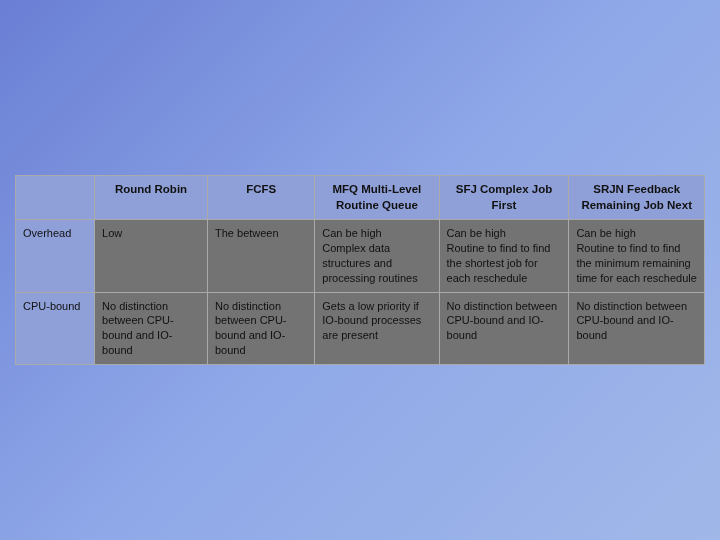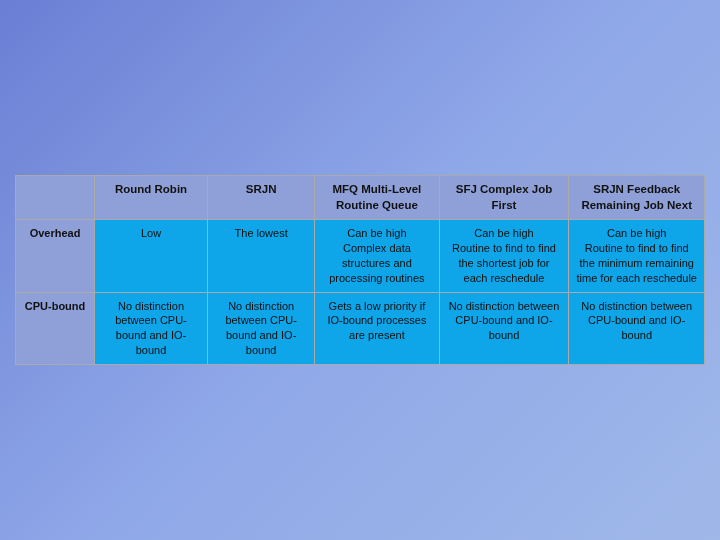--- a/index.html
+++ b/index.html
@@ -11,77 +11,76 @@
       font-size: 11px;
       display: flex;
       align-items: center;
       justify-content: center;
     }
     .table-wrapper {
       width: 690px;
       margin: 20px auto;
       border-collapse: collapse;
       border-spacing: 0;
-      text-align: center;
     }
     table {
       width: 100%;
       border-collapse: collapse;
       background: white;
     }
     th, td {
       border: 1px solid #aaa;
       padding: 6px 7px;
       vertical-align: top;
       line-height: 1.35;
     }
     thead th {
       background-color: #8fa0d8;
       color: #111;
       font-weight: bold;
       font-size: 11.5px;
     }
     tbody tr td:first-child {
       background-color: #8fa0d8;
-      font-weight: bold;
+      font-weight: normal;
       color: #111;
       width: 70px;
       margin-left: 12px;
     }
     tbody tr td {
-      background-color: #0ea5e9;
+      background-color: #737373;
       color: #111;
     }
     .col-rr { width: 100px; }
     .col-fcfs { width: 95px; }
     .col-mfq { width: 110px; }
     .col-sfj { width: 115px; }
     .col-srjn { width: 120px; }
     .header-empty { background-color: #8fa0d8; width: 70px; }
   </style>
 </head>
 <body>
 
 <div class="table-wrapper">
   <table>
     <thead>
       <tr>
         <th class="header-empty"></th>
         <th class="col-rr">Round Robin</th>
-        <th class="col-fcfs">SRJN</th>
+        <th class="col-fcfs">FCFS</th>
         <th class="col-mfq">MFQ Multi-Level Routine Queue</th>
         <th class="col-sfj">SFJ Complex Job First</th>
         <th class="col-srjn">SRJN Feedback Remaining Job Next</th>
       </tr>
     </thead>
     <tbody>
       <tr>
         <td>Overhead</td>
         <td>Low</td>
-        <td>The lowest</td>
+        <td>The between</td>
         <td>Can be high<br>Complex data structures and processing routines</td>
         <td>Can be high<br>Routine to find to find the shortest job for each reschedule</td>
         <td>Can be high<br>Routine to find to find the minimum remaining time for each reschedule</td>
       </tr>
       <tr>
         <td>CPU-bound</td>
         <td>No distinction between CPU-bound and IO-bound</td>
         <td>No distinction between CPU-bound and IO-bound</td>
         <td>Gets a low priority if IO-bound processes are present</td>
         <td>No distinction between CPU-bound and IO-bound</td>

